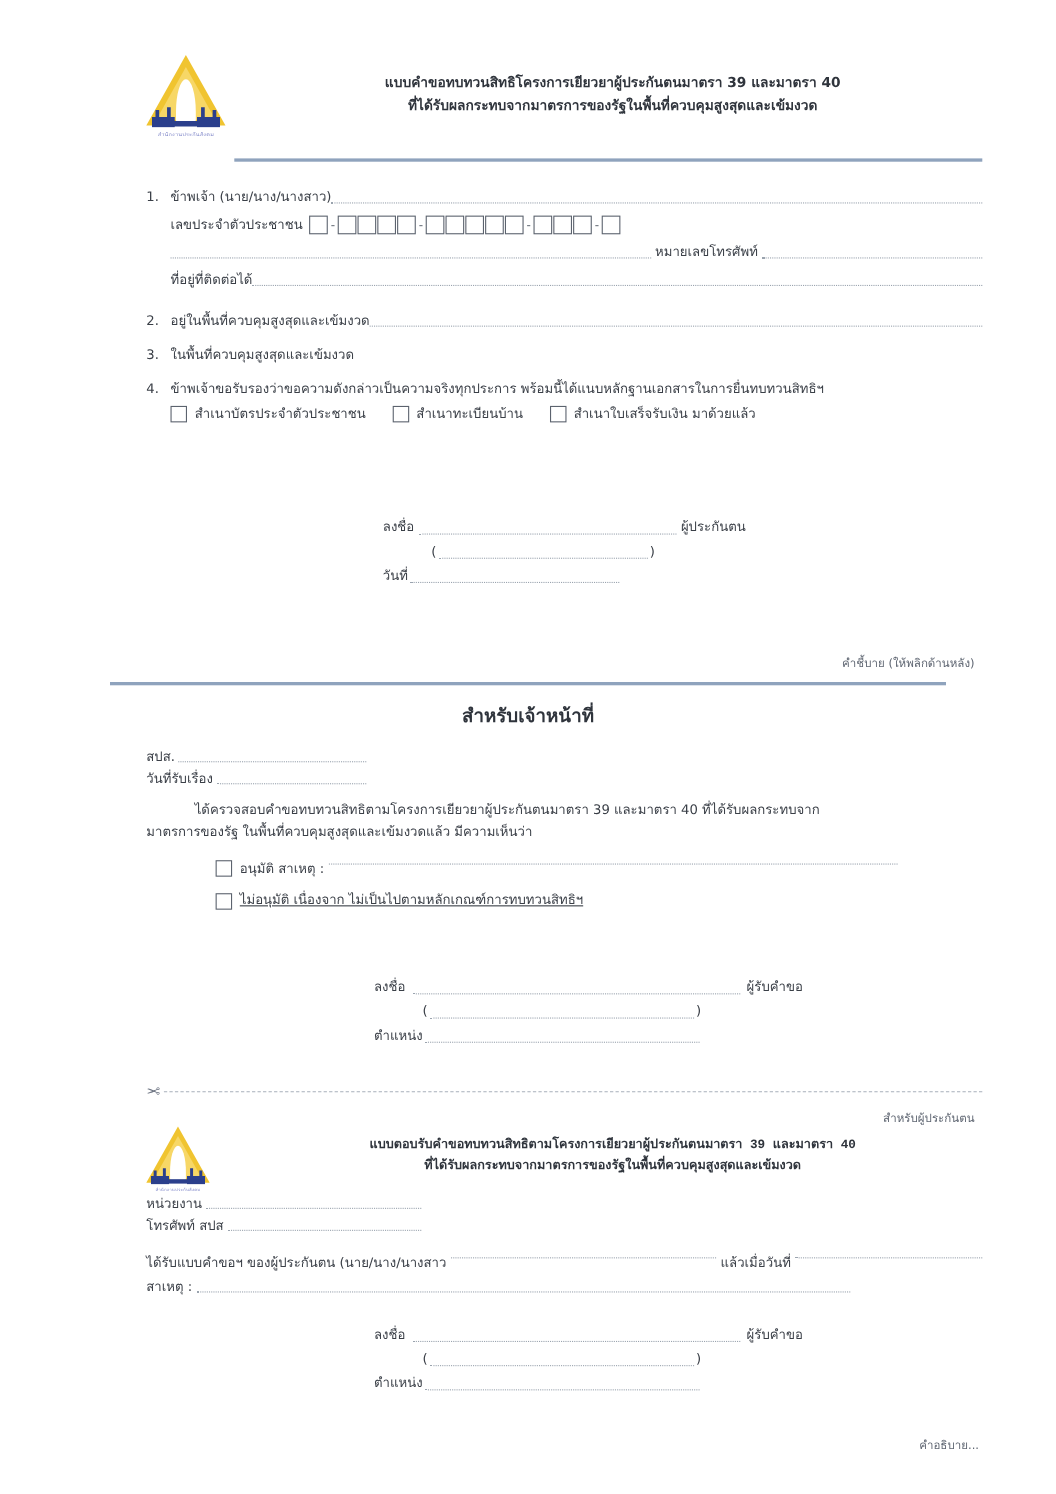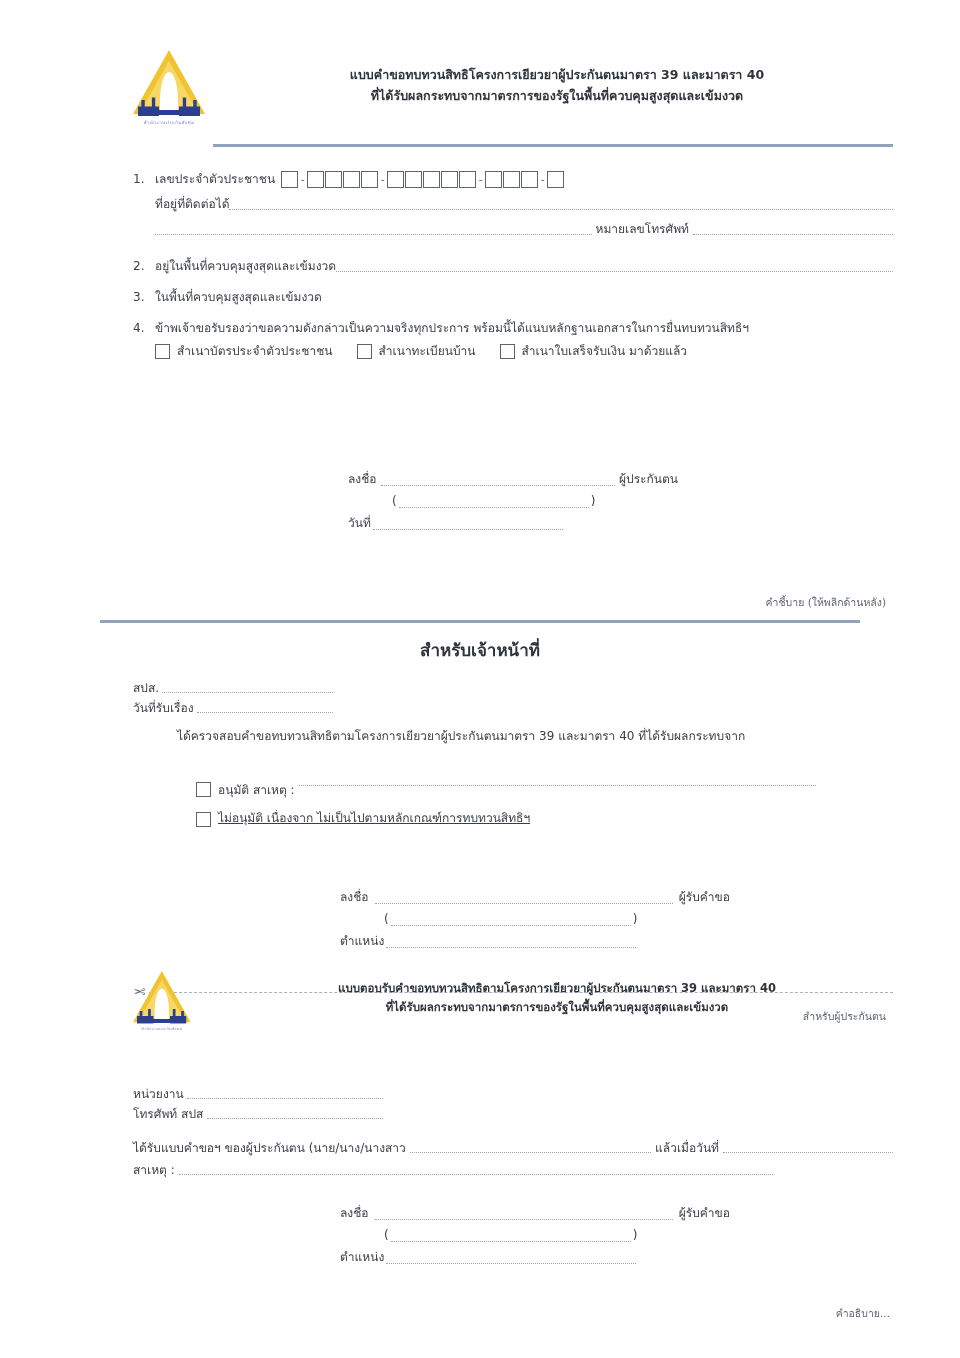--- a/index.html
+++ b/index.html
@@ -294,20 +294,24 @@
       <div>ที่ได้รับผลกระทบจากมาตรการของรัฐในพื้นที่ควบคุมสูงสุดและเข้มงวด</div>
     </div>
   </div>
   <div class="rule-top"></div>
 
   <div class="content">
 
     <div class="item">
       <div class="num">1.</div>
       <div class="item-body">
+        <div class="row line">
+          <span class="nowrap">ข้าพเจ้า  (นาย/นาง/นางสาว)</span>
+          <span class="dots"></span>
+        </div>
 
         <div class="idrow line">
           <span class="idlabel">เลขประจำตัวประชาชน</span>
           <span class="idbox"></span>
           <span class="iddash">-</span>
           <span class="idbox"></span>
           <span class="idbox"></span>
           <span class="idbox"></span>
           <span class="idbox"></span>
           <span class="iddash">-</span>
@@ -315,31 +319,31 @@
           <span class="idbox"></span>
           <span class="idbox"></span>
           <span class="idbox"></span>
           <span class="idbox"></span>
           <span class="iddash">-</span>
           <span class="idbox"></span>
           <span class="idbox"></span>
           <span class="idbox"></span>
           <span class="iddash">-</span>
           <span class="idbox"></span>
-        </div>
-
-        <div class="row line">
-          <span class="nowrap">ที่อยู่ที่ติดต่อได้</span>
-          <span class="dots"></span>
         </div>
 
         <div class="row line">
           <span class="dots"></span>
           <span class="nowrap" style="padding:0 4px">หมายเลขโทรศัพท์</span>
           <span class="dots" style="max-width:200px"></span>
+        </div>
+
+        <div class="row line">
+          <span class="nowrap">ที่อยู่ที่ติดต่อได้</span>
+          <span class="dots"></span>
         </div>
       </div>
     </div>
 
     <div class="item">
       <div class="num">2.</div>
       <div class="item-body">
         <div class="row">
           <span class="nowrap">อยู่ในพื้นที่ควบคุมสูงสุดและเข้มงวด</span>
           <span class="dots"></span>
@@ -403,20 +407,21 @@
     <span class="nowrap">สปส.</span>
     <span class="dots" style="margin-left:3px"></span>
   </div>
   <div class="fieldline" style="left:133px; top:698px; width:200px;">
     <span class="nowrap">วันที่รับเรื่อง</span>
     <span class="dots" style="margin-left:3px"></span>
   </div>
 
   <div class="para" style="left:133px; top:726px; width:740px;">
     <span>ได้ครวจสอบคำขอทบทวนสิทธิตามโครงการเยียวยาผู้ประกันตนมาตรา 39  และมาตรา 40 ที่ได้รับผลกระทบจาก</span>
+    <span style="display:block; text-indent:0">มาตรการของรัฐ ในพื้นที่ควบคุมสูงสุดและเข้มงวดแล้ว มีความเห็นว่า</span>
   </div>
 
   <div class="fieldline" style="left:196px; top:780px; width:620px;align-items:center;">
     <span class="cb"></span>
     <span class="nowrap">อนุมัติ สาเหตุ :</span>
     <span class="dots" style="margin-left:4px"></span>
   </div>
   <div class="fieldline" style="left:196px; top:808px;text-decoration:underline;">
     <span class="cb"></span>
     <span class="nowrap">ไม่อนุมัติ เนื่องจาก ไม่เป็นไปตามหลักเกณฑ์การทบทวนสิทธิฯ</span>
@@ -439,21 +444,21 @@
     </div>
   </div>
 
   <div class="cutline">
     <span class="scissors">✂</span>
     <span class="cutdash"></span>
   </div>
 
   <div class="note-right" style="right:74px; top:1008px;">สำหรับผู้ประกันตน</div>
 
-  <div class="header" style="top:969px; height:78px;">
+  <div class="header" style="top:1022px; height:78px;font-family:Liberation Mono, monospace;">
     <div class="logo logo-sm">
       <div class="logo-mark">
         <div class="tri"></div>
         <div class="tri-inner"></div>
         <div class="wing left"></div>
         <div class="wing right"></div>
         <div class="pagoda"></div>
         <div class="base-bar"></div>
       </div>
       <div class="logo-caption">สำนักงานประกันสังคม</div>
@@ -466,21 +471,21 @@
 
   <div class="fieldline" style="left:133px; top:1084px; width:250px;">
     <span class="nowrap">หน่วยงาน</span>
     <span class="dots" style="margin-left:3px"></span>
   </div>
   <div class="fieldline" style="left:133px; top:1104px; width:250px;align-items:flex-end;">
     <span class="nowrap">โทรศัพท์ สปส</span>
     <span class="dots" style="margin-left:4px"></span>
   </div>
 
-  <div class="fieldline" style="left:133px; top:1138px; width:760px;">
+  <div class="fieldline" style="left:133px; top:1138px; width:760px;align-items:center;">
     <span class="nowrap">ได้รับแบบคำขอฯ ของผู้ประกันตน (นาย/นาง/นางสาว</span>
     <span class="dots" style="margin:0 4px"></span>
     <span class="nowrap">แล้วเมื่อวันที่</span>
     <span class="dots" style="margin-left:4px; max-width:170px"></span>
   </div>
   <div class="fieldline" style="left:133px; top:1160px; width:640px;">
     <span class="nowrap">สาเหตุ :</span>
     <span class="dots" style="margin-left:4px"></span>
   </div>
 

